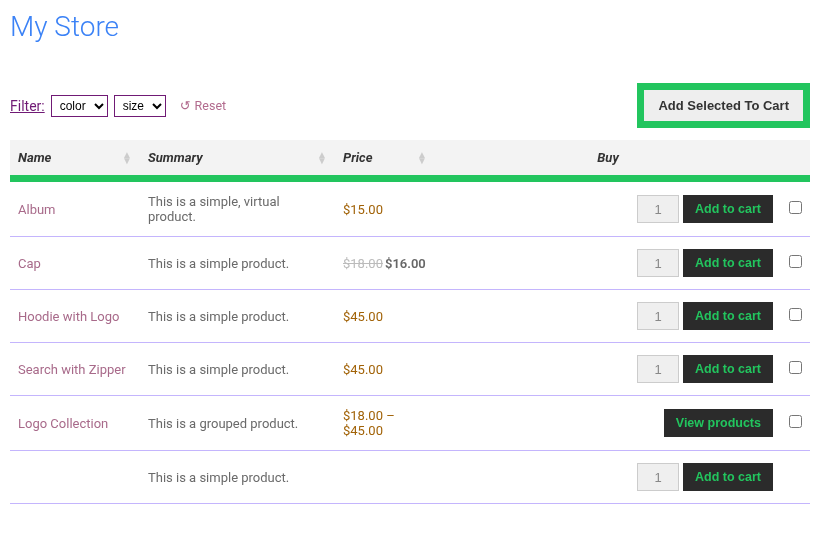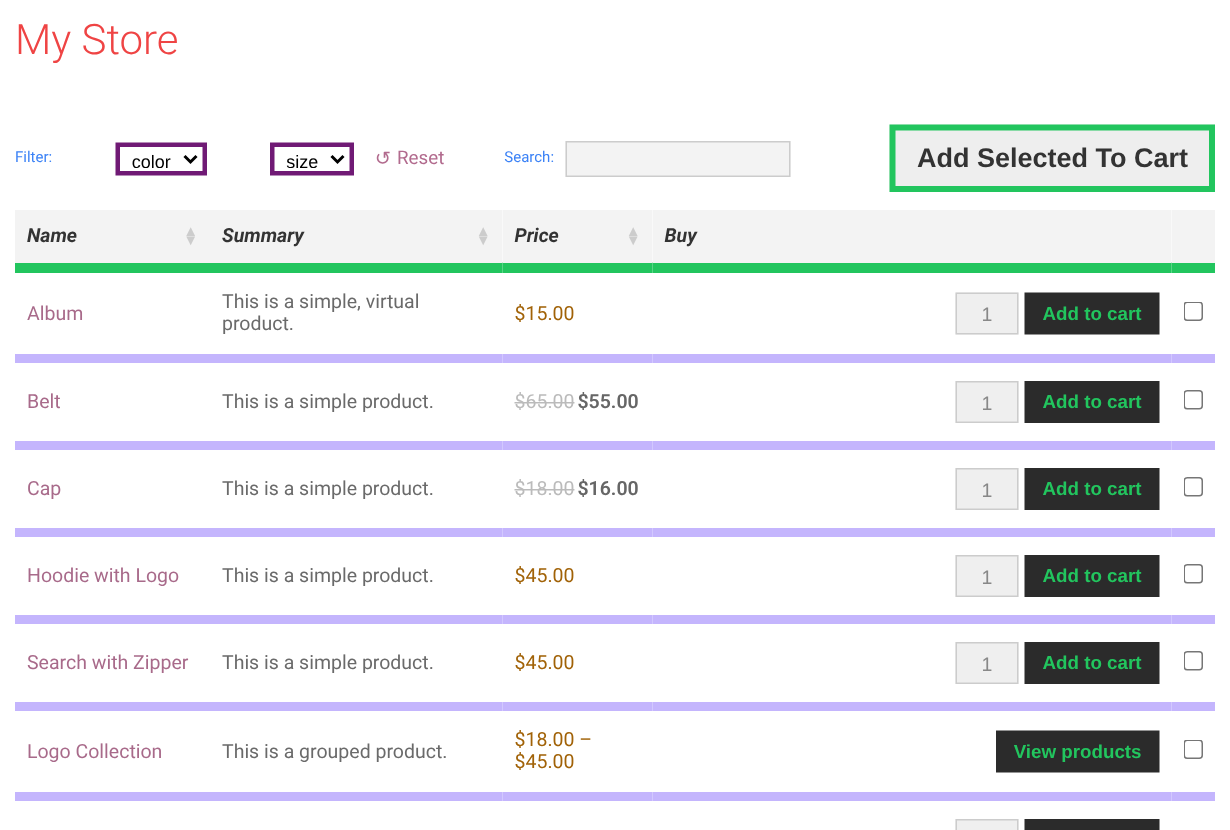--- a/index.html
+++ b/index.html
@@ -1,31 +1,31 @@
 <!DOCTYPE html>
 <html><head>
   <meta charset="utf-8">
   <style>
     * { box-sizing: border-box; margin: 0; padding: 0; }
     body { font-family: -apple-system, BlinkMacSystemFont, "Segoe UI", Roboto, Helvetica, Arial, sans-serif; font-size: 13px; color: #333; width: 820px; padding: 10px; }
-    h1 { font-weight: 300; font-size: 28px; color: #ef4444; margin-bottom: 40px; }
+    h1 { font-weight: 300; font-size: 28px; color: #3b82f6; margin-bottom: 40px; }
     .controls { display: flex; align-items: center; margin-bottom: 12px; }
     .filter-group { display: flex; align-items: center; gap: 6px; }
-    .filter-label, .search-label { color: #3b82f6; font-size: 10px; }
-    select { border: 3px solid #701a75; font-size: 12px; padding: 2px 4px; height: 22px; background: #fff; margin-left: 36px; }
+    .filter-label, .search-label { color: #701a75; font-size: 14px; text-decoration: underline; }
+    select { border: 1px solid #701a75; font-size: 12px; padding: 2px 4px; height: 22px; background: #fff; }
     .reset { color: #b26b8e; font-size: 12.5px; cursor: pointer; display: inline-flex; align-items: center; gap: 4px; margin-left: 8px; }
     .reset-icon { display:inline-block; font-size: 13px; }
     .search-group { display: flex; align-items: center; gap: 8px; margin-left: 40px; }
     .search-input { border: 1px solid #ccc; background: #f3f3f3; height: 24px; width: 150px; padding: 3px 6px; font-size: 12px; }
-    .add-selected { margin-left: auto; background: #eee; border: 4px solid #22c55e; color: #333; font-size: 18px; font-weight: 600; padding: 8px 14px; cursor: pointer; }
+    .add-selected { margin-left: auto; background: #eee; border: 7px solid #22c55e; color: #333; font-size: 13px; font-weight: 600; padding: 8px 14px; cursor: pointer; }
     table { width: 100%; border-collapse: collapse; margin-top: 5px; }
     thead th { text-align: left; font-weight: 700; font-size: 13px; color: #333; padding: 10px 8px; background: #f3f3f3; border-bottom: 7px solid #22c55e; position: relative; font-style: italic; }
-    th.buy { text-align: left; }
+    th.buy { text-align: center; }
     .sort-icon { color: #ccc; font-size: 10px; position: absolute; right: 8px; top: 50%; transform: translateY(-50%); line-height: 0.6; }
-    tbody td { padding: 12px 8px; border-bottom: 6px solid #c4b5fd; font-size: 13px; color: #6a6a6a; vertical-align: middle; }
+    tbody td { padding: 12px 8px; border-bottom: 1px solid #c4b5fd; font-size: 13px; color: #6a6a6a; vertical-align: middle; }
     .product-link { color: #a86a8a; text-decoration: none; font-size: 13px; }
     .old-price { color: #bbb; text-decoration: line-through; margin-right: 2px; }
     .price { color: #666; font-weight: 600; }
     .price-plain { color: #a16207; }
     .buy-cell { text-align: right; white-space: nowrap; }
     .qty { width: 42px; height: 28px; text-align: center; border: 1px solid #ccc; background: #efefef; color: #888; font-size: 13px; margin-right: 4px; vertical-align: middle; }
     .cart-btn { background: #2b2b2b; color: #22c55e; border: none; font-size: 12.5px; font-weight: 600; padding: 7px 12px; cursor: pointer; vertical-align: middle; min-width: 90px; }
     .chk-cell { text-align: center; width: 24px; }
     input[type=checkbox] { cursor: pointer; }
   </style>
@@ -40,24 +40,20 @@
     <select>
       <option>color</option>
     </select>
     <select>
       <option>size</option>
     </select>
     <span class="reset">
       <span class="reset-icon">↺</span>
       <span>Reset</span>
     </span>
-  </div>
-  <div class="search-group">
-    <span class="search-label">Search:</span>
-    <input class="search-input" type="text" value="" style="">
   </div>
   <button class="add-selected">Add Selected To Cart</button>
 </div>
 
 <table>
   <thead>
     <tr>
       <th style="width:130px;">
         <span>Name</span>
         <span class="sort-icon">▲<br>▼</span>
@@ -74,27 +70,20 @@
         <span>Buy</span>
       </th>
       <th style="width:24px;"></th>
     </tr>
   </thead>
   <tbody id="product-rows">
       <tr>
         <td><a href="#" class="product-link">Album</a></td>
         <td>This is a simple, virtual product.</td>
         <td><span class="price-plain">$15.00</span></td>
-        <td class="buy-cell"><input type="text" class="qty" value="1" style=""><button class="cart-btn">Add to cart</button></td>
-        <td class="chk-cell"><input type="checkbox" style=""></td>
-      </tr>
-      <tr>
-        <td><a href="#" class="product-link">Belt</a></td>
-        <td>This is a simple product.</td>
-        <td><span class="old-price">$65.00</span><span class="price">$55.00</span></td>
         <td class="buy-cell"><input type="text" class="qty" value="1" style=""><button class="cart-btn">Add to cart</button></td>
         <td class="chk-cell"><input type="checkbox" style=""></td>
       </tr>
       <tr>
         <td><a href="#" class="product-link">Cap</a></td>
         <td>This is a simple product.</td>
         <td><span class="old-price">$18.00</span><span class="price">$16.00</span></td>
         <td class="buy-cell"><input type="text" class="qty" value="1" style=""><button class="cart-btn">Add to cart</button></td>
         <td class="chk-cell"><input type="checkbox" style=""></td>
       </tr>

